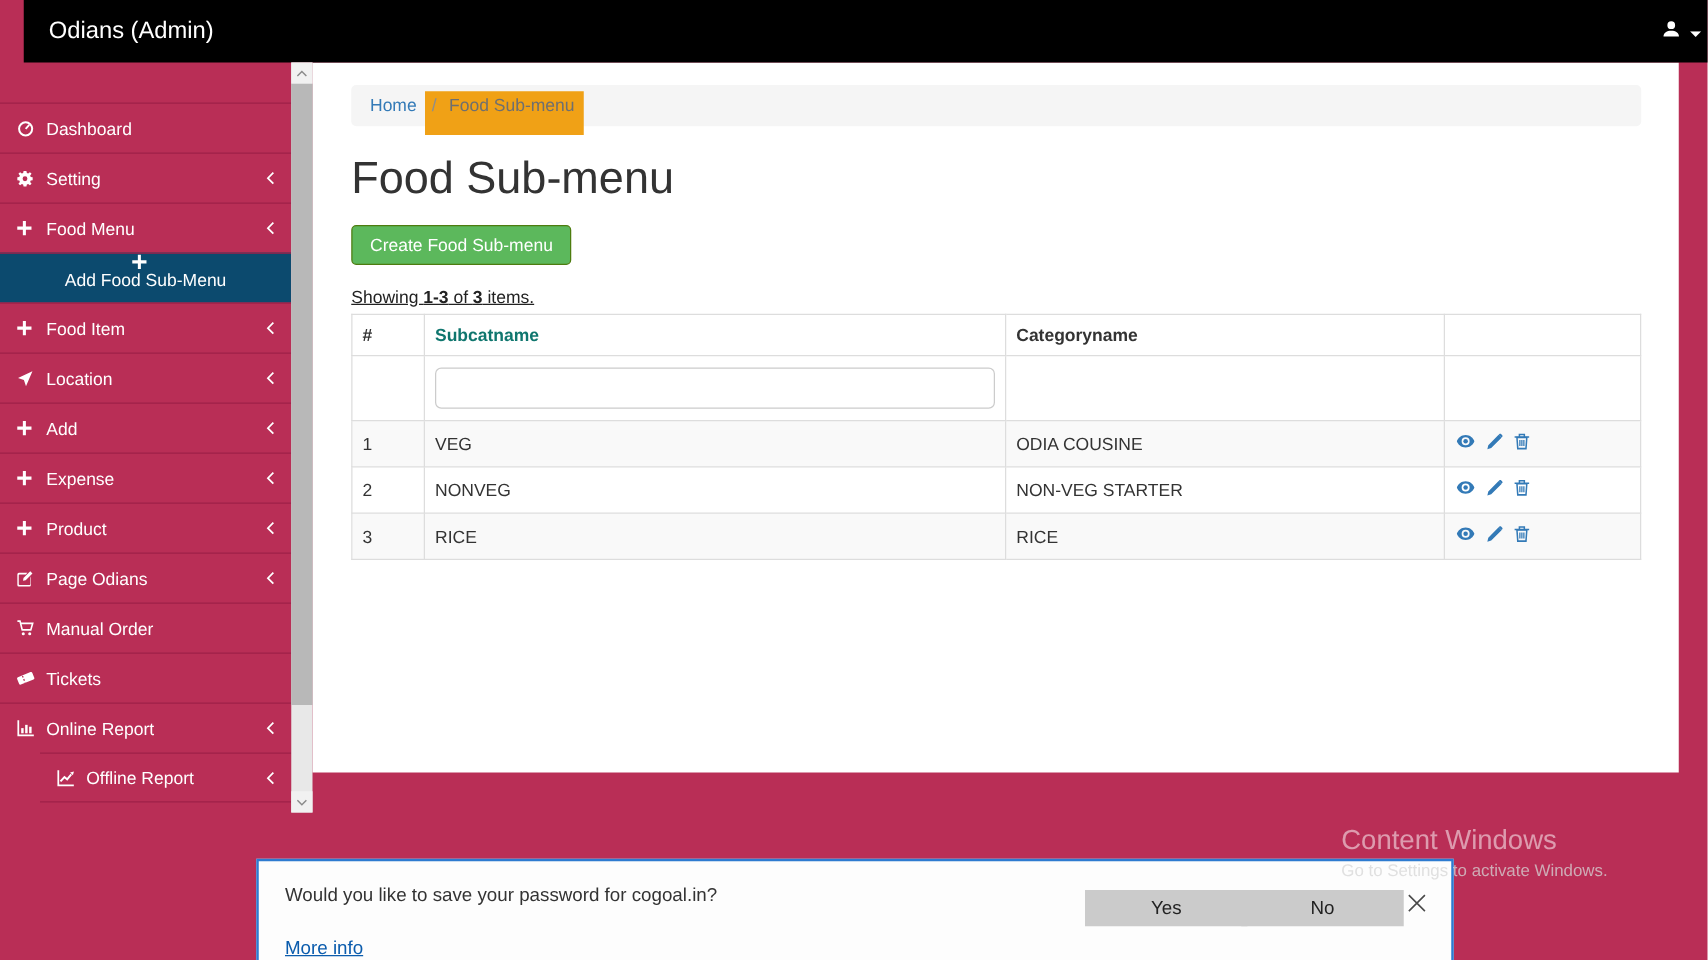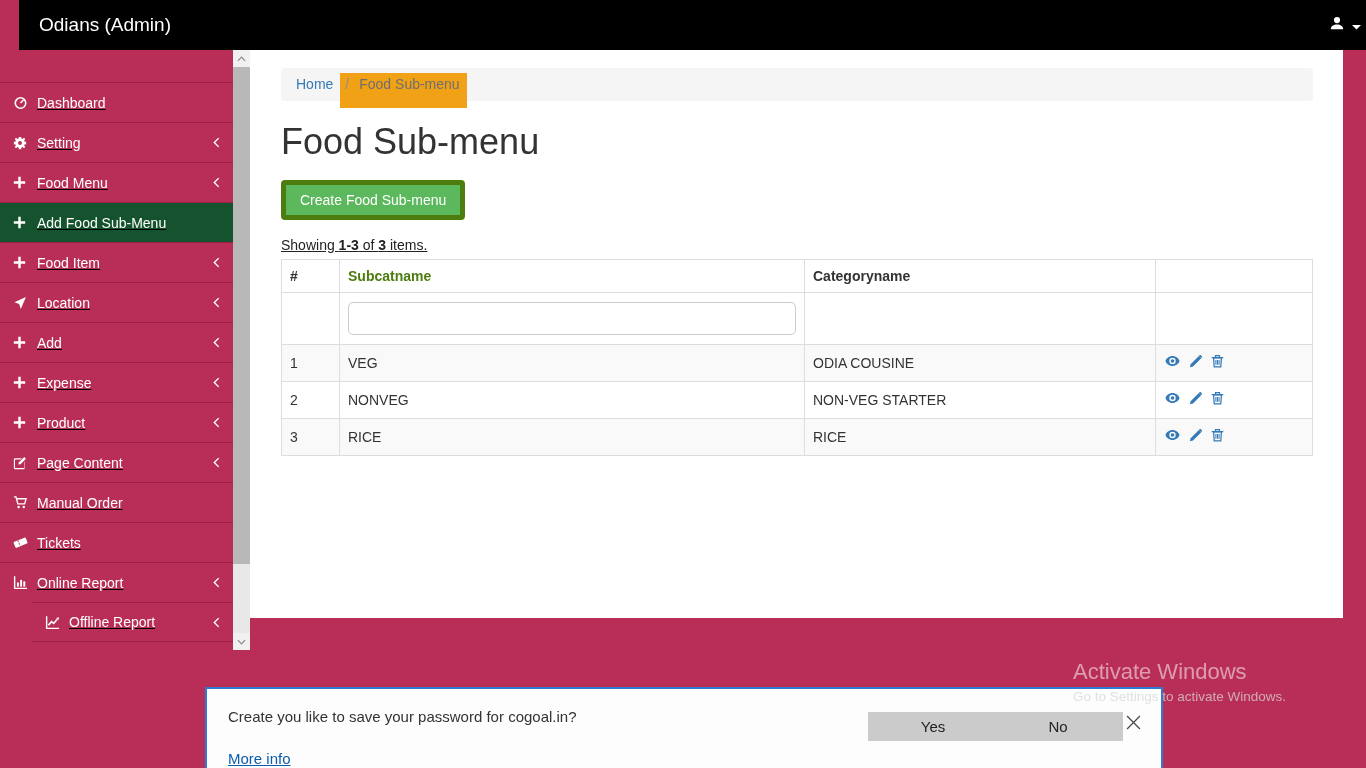--- a/index.html
+++ b/index.html
@@ -10,27 +10,27 @@
     font-family:"Liberation Sans", sans-serif;
   }
 
   
   .topbar { position:absolute; left:0; top:0; width:1366px; height:50px; background:#000000; z-index:20;margin-left:19px; }
   .topbar-title { position:absolute; left:20px; top:0; line-height:50px; color:#fff; font-size:19px; }
   .user-menu { position:absolute; right:24px; top:15px; display:flex; align-items:center; gap:7px; color:#fff; cursor:pointer; }
 
   
   .sidebar { position:absolute; left:0; top:50px; width:233px; bottom:0; z-index:5; }
-  .sidebar ul { list-style:none; margin:32px 0 0 0; padding:0;text-decoration:underline; }
+  .sidebar ul { list-style:none; margin:32px 0 0 0; padding:0; }
   .sidebar li {
     display:flex; align-items:center; height:40px; border-top:1px solid #9e2048;
     padding:0 13px; color:#fff; cursor:pointer;
   }
   .sidebar li:last-child { border-bottom:1px solid #9e2048;margin-left:32px; }
-  .sidebar li.active { background:#14532d; }
+  .sidebar li.active { background:#0c4a6e;flex-direction:column; }
   .sidebar .ico { width:24px; display:flex; align-items:center; }
   .sidebar .lbl { font-size:14px; }
   .sidebar .chev { margin-left:auto; display:flex; }
 
   
   .vscrollbar { position:absolute; left:233px; top:50px; width:17px; height:600px; background:#e8e8e8; z-index:21; }
   .sb-btn { position:absolute; left:0; width:17px; height:17px; background:#f1f1f1; display:flex; align-items:center; justify-content:center; cursor:pointer; }
   .sb-btn.up { top:0; } .sb-btn.down { bottom:0; }
   .sb-thumb { position:absolute; left:0; top:17px; width:17px; height:497px; background:#b8b8b8; cursor:pointer; }
 
@@ -39,30 +39,30 @@
   .main-inner { padding:18px 30px 0 31px; }
 
   .breadcrumb { height:33px; background:#f5f5f5; border-radius:4px; padding:0 15px; font-size:14px; line-height:32px; color:#777; }
   .breadcrumb a { color:#337ab7; text-decoration:none; cursor:pointer; }
   .bc-hl { background:#f0a116; color:#6f6f6f; padding:3px 7px 16px 5px; margin-left:7px; }
   .bc-sep { color:#8d8d8d; margin-right:10px; }
 
   h1.page-title { font-size:36px; font-weight:400; color:#333; margin:22px 0 0 0; line-height:1.05; }
 
   .btn-create {
-    margin-top:19px; background:#5cb85c; border:5px solid #4d7c0f; color:#fff;
+    margin-top:19px; background:#5cb85c; border:1px solid #4d7c0f; color:#fff;
     font-size:14px; padding:7px 14px; border-radius:4px; cursor:pointer; font-family:inherit;
   }
 
   .summary { margin-top:17px; font-size:14px; color:#222;text-decoration:underline; }
 
   table.grid { margin-top:6px; border-collapse:collapse; width:1032px; font-size:14px; color:#333; background:#fff; table-layout:fixed; }
   .grid th, .grid td { border:1px solid #ddd; padding:8px; text-align:left; vertical-align:middle; overflow:hidden; }
   .grid thead th { font-weight:700; color:#333; }
-  .grid thead th a { color:#4d7c0f; text-decoration:none; cursor:pointer;text-align:right; }
+  .grid thead th a { color:#0f766e; text-decoration:none; cursor:pointer;text-align:right; }
   .grid tr.filters td { padding:9px 8px; }
   .grid tr.filters input {
     width:100%; height:33px; border:1px solid #ccc; border-radius:5px; padding:0 9px; font-size:14px; font-family:inherit;
   }
   .grid tbody tr { height:37px; }
   .grid tbody tr:nth-child(odd) { background:#f9f9f9; }
   .grid td.actions a { color:#337ab7; margin-right:3px; display:inline-block; cursor:pointer; line-height:0; }
 
   
   .watermark { position:absolute; left:1073px; top:659px; z-index:60; pointer-events:none; }
@@ -206,21 +206,21 @@
           </svg>
       </span>
     </li>
     <li>
       <span class="ico">
         <svg width="14" height="14" viewBox="0 0 16 16">
             <path fill="#fff" d="M12.9 7.2V13c0 .4-.3.7-.7.7H3c-.4 0-.7-.3-.7-.7V4.8c0-.4.3-.7.7-.7h5.8l1.4-1.5H2.4A1.4 1.4 0 0 0 1 4v9.6A1.4 1.4 0 0 0 2.4 15H12a1.4 1.4 0 0 0 1.4-1.4V5.7z"></path>
             <path fill="#fff" d="M6.6 7.4l6.2-6.2 2 2-6.2 6.2-2.4.4z"></path>
           </svg>
       </span>
-      <span class="lbl">Page Content</span>
+      <span class="lbl">Page Odians</span>
       <span class="chev">
         <svg width="7" height="11" viewBox="0 0 8 12">
             <path d="M6.5 1L1.5 6l5 5" fill="none" stroke="#fff" stroke-width="1.6"></path>
           </svg>
       </span>
     </li>
     <li>
       <span class="ico">
         <svg width="15" height="15" viewBox="0 0 16 16">
             <path fill="none" stroke="#fff" stroke-width="1.4" d="M1 2h2.2l1.9 7.5h7.3L14 4H4"></path>
@@ -381,26 +381,26 @@
                   <path fill="none" stroke="#337ab7" stroke-width="1.1" d="M6.3 7v5M8 7v5M9.7 7v5"></path>
                 </svg></a>
           </td>
         </tr>
       </tbody>
     </table>
   </div>
 </main>
 
 <div class="watermark">
-  <div class="wm1">Activate Windows</div>
+  <div class="wm1">Content Windows</div>
   <div class="wm2">Go to Settings to activate Windows.</div>
 </div>
 
 <div class="pw-dialog">
-  <div class="pw-msg">Create you like to save your password for cogoal.in?</div>
+  <div class="pw-msg">Would you like to save your password for cogoal.in?</div>
   <a class="pw-link">More info</a>
   <button class="pw-btn yes">Yes</button>
   <button class="pw-btn no">No</button>
   <span class="pw-close">
     <svg width="15" height="15" viewBox="0 0 14 14">
         <path stroke="#4a4a4a" stroke-width="1.2" fill="none" d="M1 1l12 12M13 1L1 13"></path>
       </svg>
   </span>
 </div>
 

